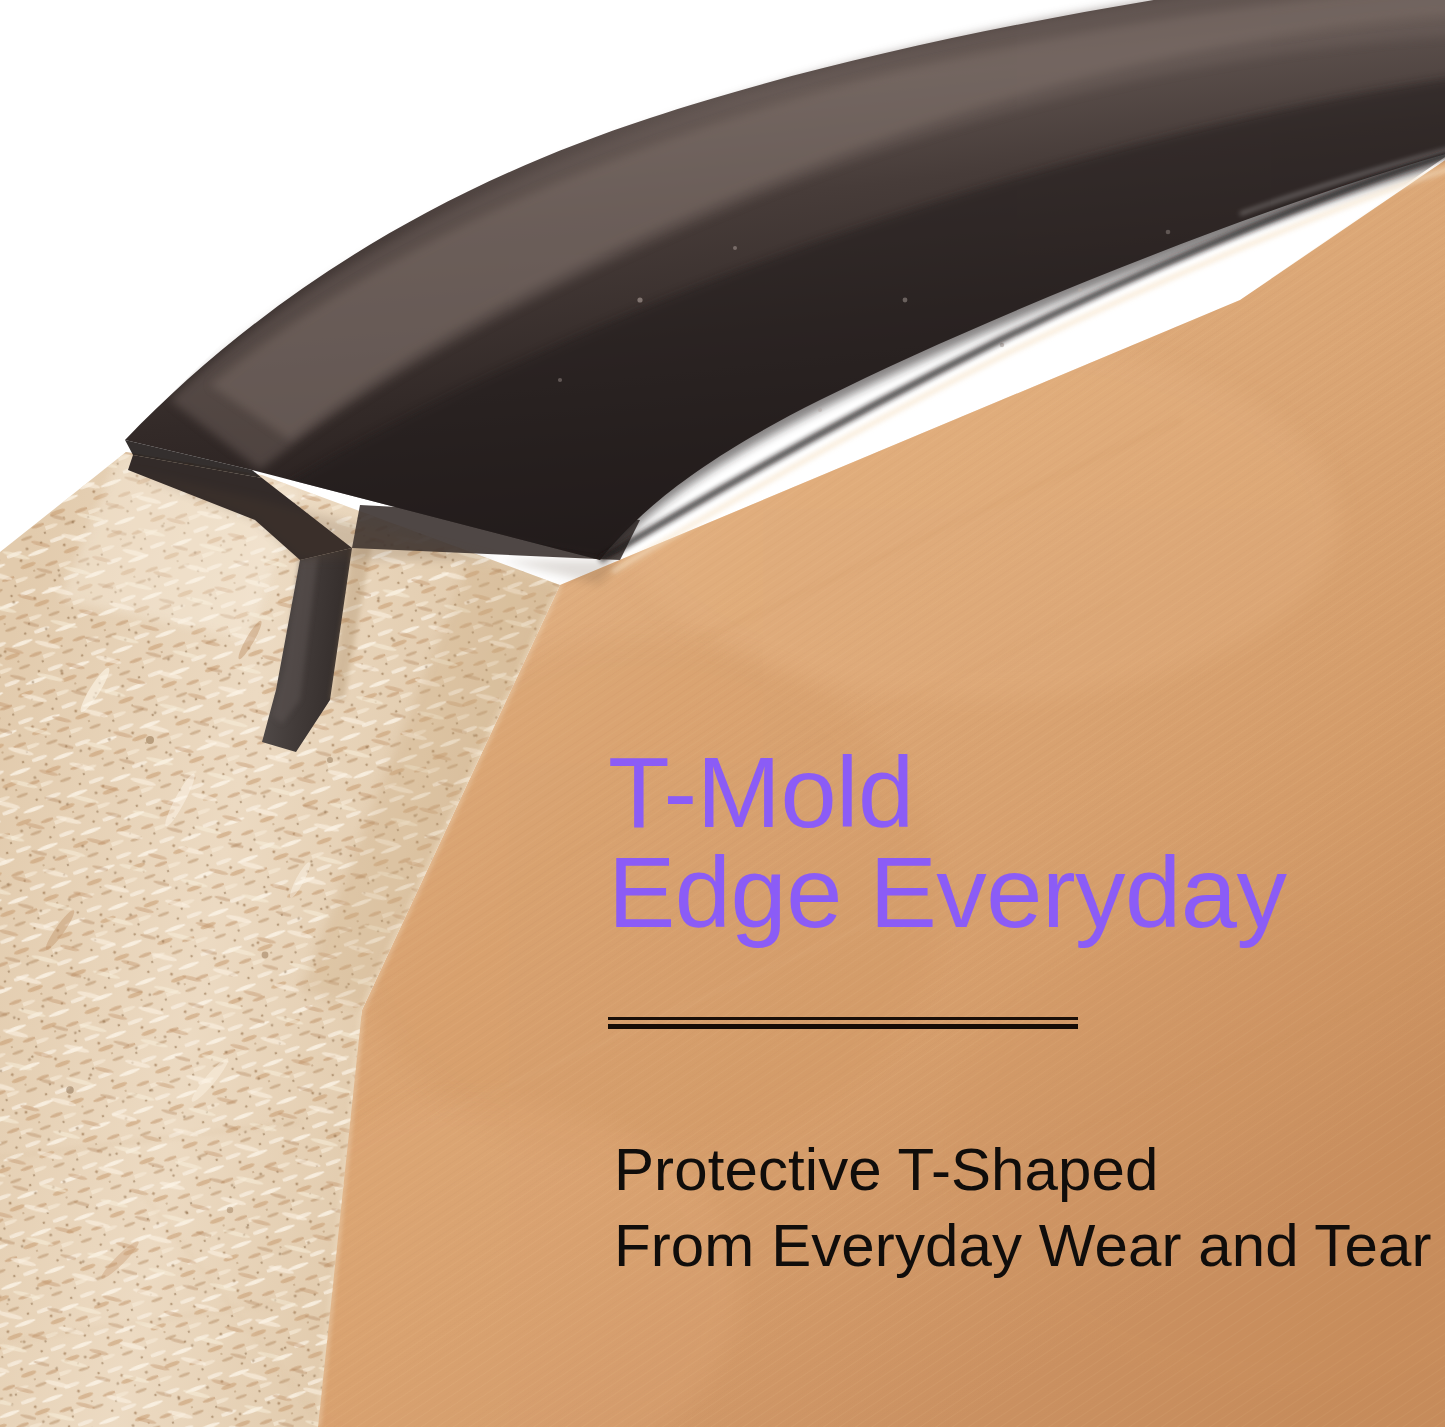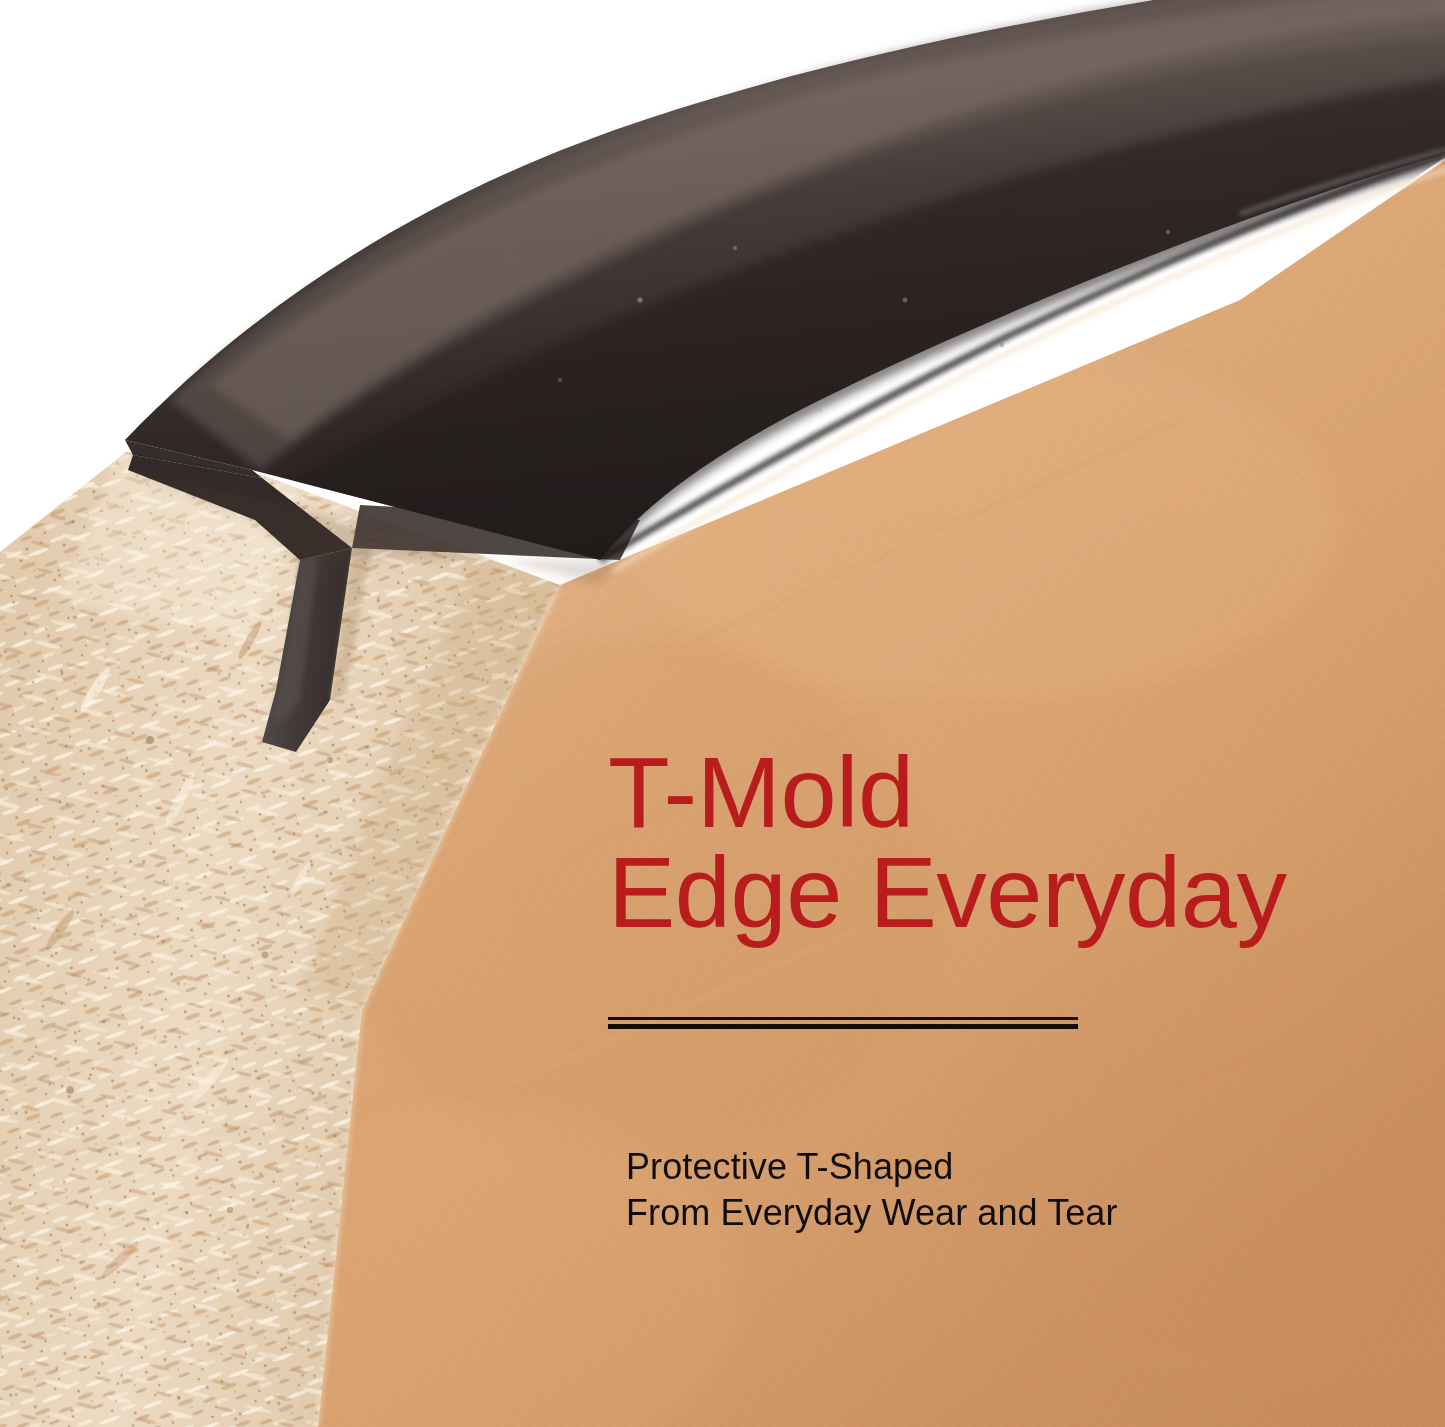--- a/index.html
+++ b/index.html
@@ -26,21 +26,21 @@
 
   
   #copy{
     position:absolute;
     left:608px;
     top:742px;
     width:760px;
   }
   .headline{
     margin:0;
-    color:#b91c1c;
+    color:#8b5cf6;
     font-size:101px;
     line-height:0.99;
     font-weight:400;
     letter-spacing:-0.5px;
     white-space:nowrap;
   }
   .headline .ln{display:block;}
 
   .rule{
     position:absolute;
@@ -58,23 +58,23 @@
     background:#160c06;
   }
 
   #subcopy{
     position:absolute;
     left:610px;
     top:1128px;
     width:790px;
   }
   .sub{
-    margin:16px;
+    margin:4px;
     color:#100d0b;
-    font-size:36px;
+    font-size:60px;
     line-height:1.27;
     font-weight:400;
     letter-spacing:0.1px;
     white-space:nowrap;
   }
   .sub .ln{display:block;}
 </style>
 </head>
 <body>
 

